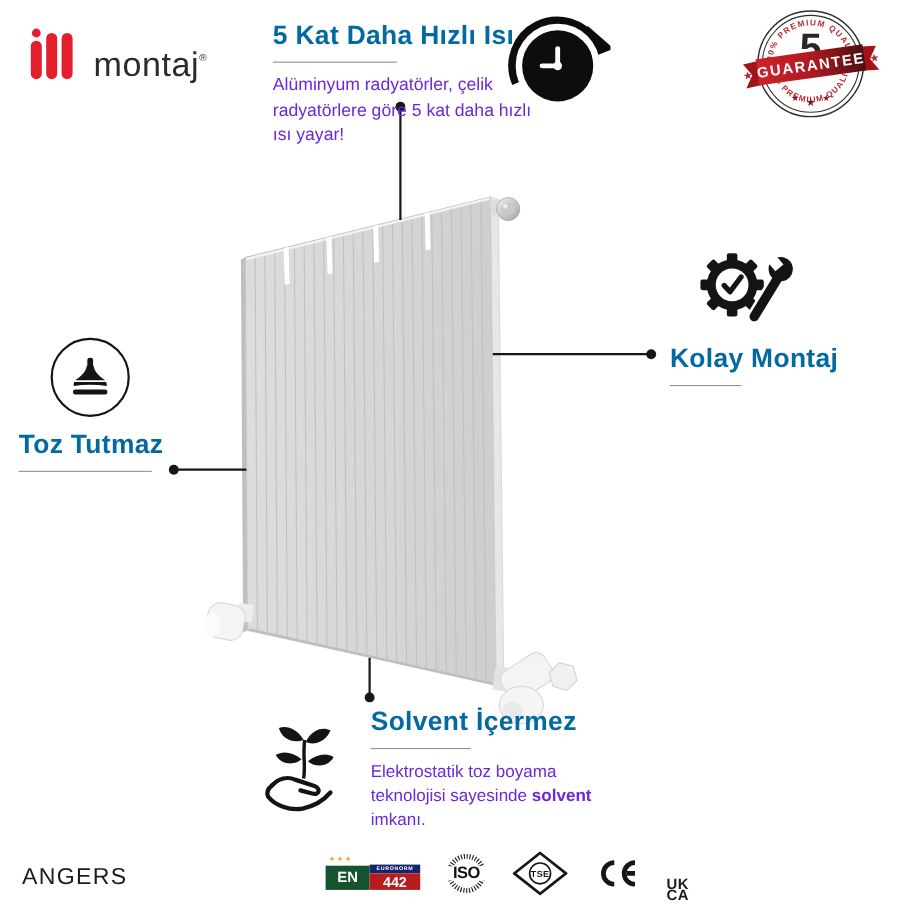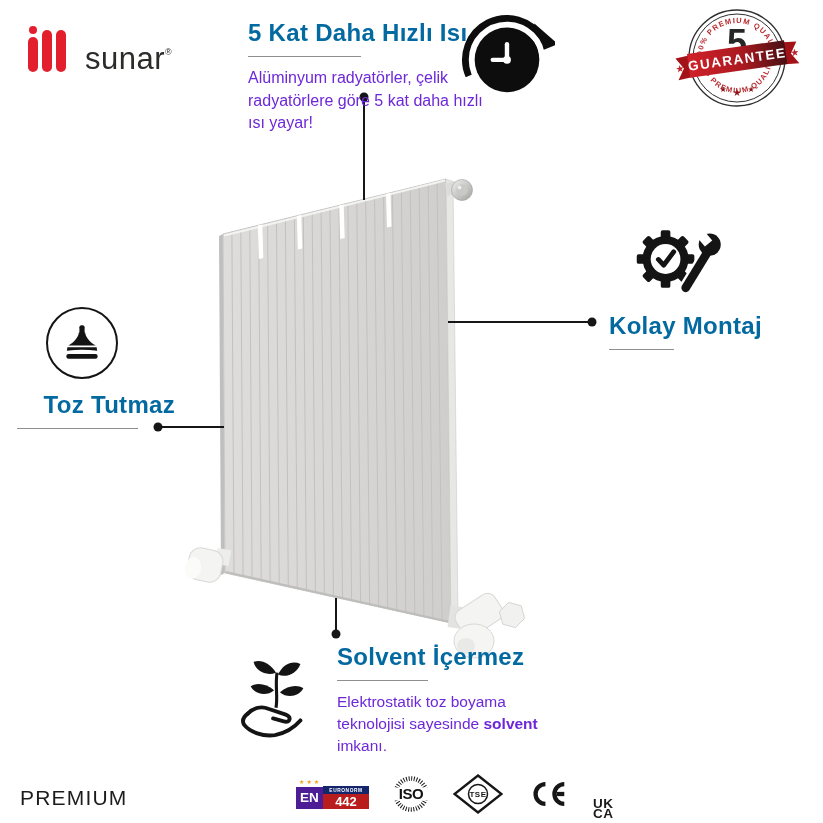--- a/index.html
+++ b/index.html
@@ -22,39 +22,39 @@
   .feat-title{margin:0;font-size:24px;font-weight:700;color:#0369a1;letter-spacing:.3px;white-space:nowrap;}
   .feat-underline{height:1px;background:#8f8f8f;margin-top:9px;}
   .feat-body{margin:10px 0 0 0;font-size:16px;line-height:22.5px;color:#6d28d9;}
 
   .sec-speed{left:248px;top:19px;width:236px;}
   .u-speed{width:113px;}
   .sec-kolay{left:609px;top:220px;width:192px;}
   .sec-kolay .feat-body{font-size:15.5px;line-height:22px;}
   .u-kolay{width:65px;}
   .kolay-icon-wrap{margin:0 0 10px 22px;width:96px;height:78px;}
-  .sec-toz{left:17px;top:307px;width:158px;text-align:right;}
+  .sec-toz{left:17px;top:307px;width:158px;}
   .sec-toz .feat-body{font-size:15.5px;line-height:22px;}
   .u-toz{width:121px;}
   .toz-icon-wrap{margin:0 0 12px 29px;width:72px;height:72px;border:2.5px solid #141414;border-radius:50%;
                  display:flex;align-items:center;justify-content:center;box-sizing:border-box;}
   .sec-solvent-text{left:337px;top:643px;width:212px;}
   .sec-solvent-text .feat-body{font-size:15.5px;line-height:22px;}
   .u-solvent{width:91px;}
   .solvent-icon-wrap{left:238px;top:652px;width:78px;height:92px;}
   .clock-icon-wrap{left:457px;top:4px;width:98px;height:98px;}
   .badge-wrap{left:669px;top:3px;width:136px;height:112px;}
 
   
   .product-name{left:20px;top:786px;font-size:21px;letter-spacing:1.2px;color:#1c1c1c;}
   .certs{left:296px;top:772px;display:flex;align-items:center;gap:21px;height:44px;}
   .cert{display:flex;flex-direction:column;justify-content:center;}
   .en442-stars{font-size:6px;color:#f2a71b;letter-spacing:2px;margin:0 0 1px 3px;line-height:6px;}
   .en442-row{display:flex;align-items:flex-end;}
-  .en442-en{width:27px;height:22px;background:#4c1d95;color:#fff;font-weight:700;font-size:13.5px;
+  .en442-en{width:40px;height:22px;background:#14532d;color:#fff;font-weight:700;font-size:13.5px;
             display:flex;align-items:center;justify-content:center;}
   .en442-right{width:46px;}
   .en442-euronorm{background:#14266b;color:#fff;font-size:4.8px;font-weight:700;letter-spacing:.6px;
                   height:8px;display:flex;align-items:center;justify-content:center;}
   .en442-num{background:#b91c1c;color:#fff;font-weight:700;font-size:13px;height:14.5px;
              display:flex;align-items:center;justify-content:center;}
   .ukca{font-weight:800;font-size:13.5px;line-height:10.5px;letter-spacing:.5px;color:#1a1a1a;text-align:center;margin-top:30px;}
 </style>
 </head>
 <body>
@@ -136,21 +136,21 @@
     </g>
   </svg>
 
   <div class="abs logo">
     <div class="logo-mark">
       <div class="logo-dot"></div>
       <div class="logo-bar bar1"></div>
       <div class="logo-bar bar2"></div>
       <div class="logo-bar bar3"></div>
     </div>
-    <div class="logo-text"><span>sunar</span><span class="logo-reg">®</span></div>
+    <div class="logo-text"><span>montaj</span><span class="logo-reg">®</span></div>
   </div>
 
   <div class="abs sec-speed">
     <h2 class="feat-title">5 Kat Daha Hızlı Isı</h2>
     <div class="feat-underline u-speed"></div>
     <p class="feat-body">Alüminyum radyatörler, çelik radyatörlere göre 5 kat daha hızlı ısı yayar!</p>
   </div>
 
   <svg class="abs clock-icon-wrap" viewBox="0 0 100 100">
     <path d="M13,73 A41,41 0 0 1 86,36" stroke="#0d0d0d" stroke-width="9" fill="none"></path>
@@ -243,21 +243,21 @@
       <path d="M10,62 C16,56 24,54 31,57 L49,63 C55,65 54,72 47,70 L36,67"></path>
       <path d="M10,62 C6,65 4,69 6,73 C12,81 26,86 38,84 C48,82 57,77 64,69"></path>
     </g>
   </svg>
   <div class="abs sec-solvent-text">
     <h2 class="feat-title">Solvent İçermez</h2>
     <div class="feat-underline u-solvent"></div>
     <p class="feat-body"><span>Elektrostatik toz boyama teknolojisi sayesinde </span><strong>solvent</strong><span> imkanı.</span></p>
   </div>
 
-  <div class="abs product-name">PREMIUM</div>
+  <div class="abs product-name">ANGERS</div>
 
   <div class="abs certs">
     <div class="cert">
       <div class="en442-stars">★★★</div>
       <div class="en442-row">
         <div class="en442-en">EN</div>
         <div class="en442-right">
           <div class="en442-euronorm">EURONORM</div>
           <div class="en442-num">442</div>
         </div>

